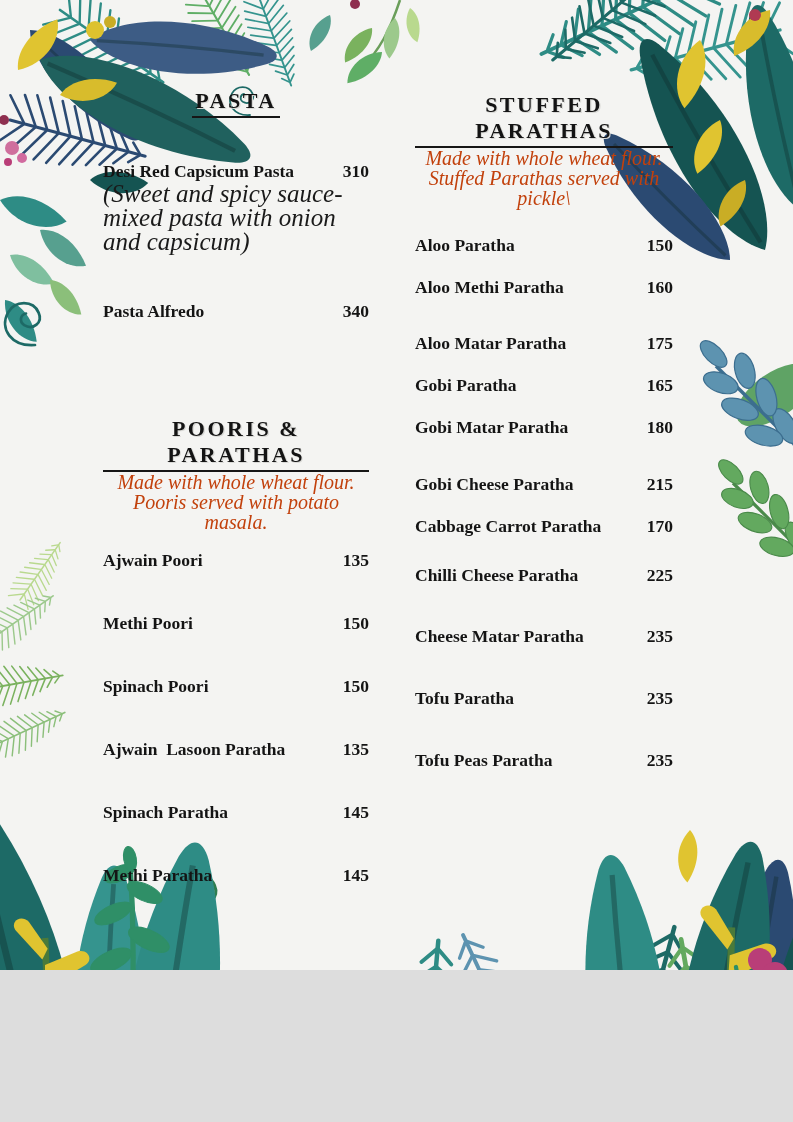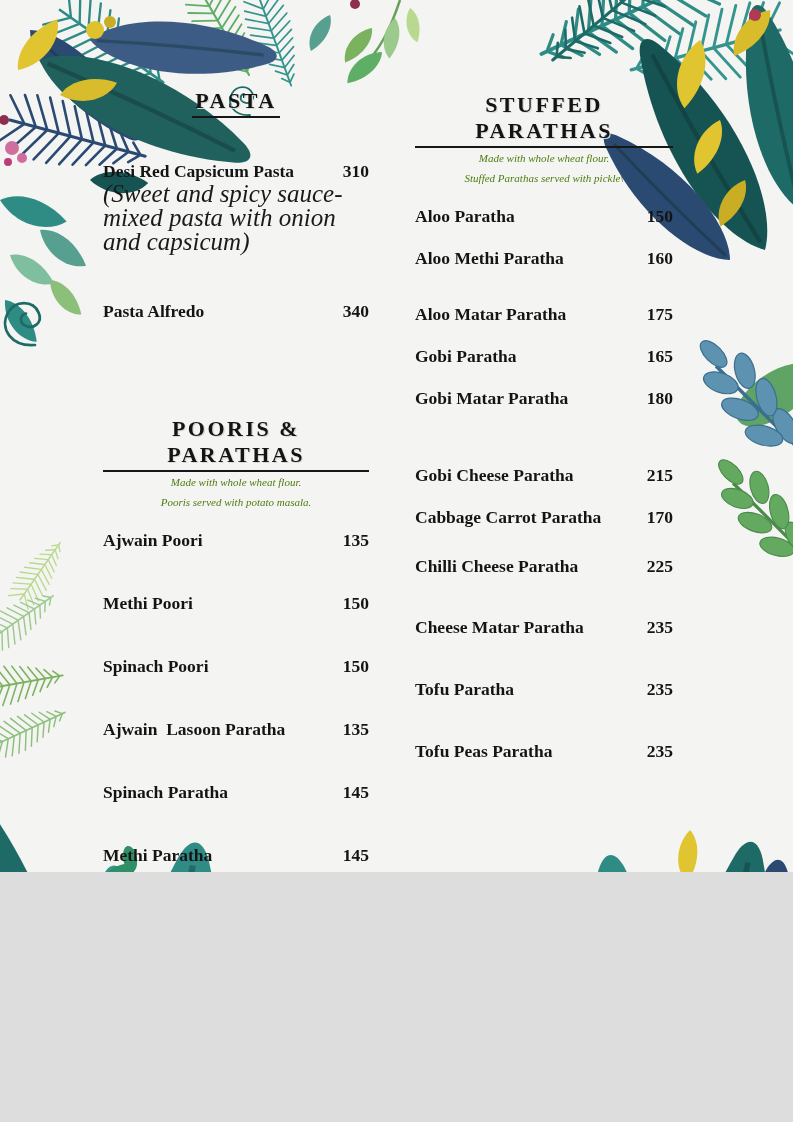--- a/index.html
+++ b/index.html
@@ -1,48 +1,48 @@
 <!DOCTYPE html>
 <html><head>
 <meta charset="utf-8">
 <style>
   html,body{margin:0;padding:0;background:#ddd;}
   .page{
-    position:relative;width:793px;height:872px;margin:0 auto;
+    position:relative;width:793px;height:970px;margin:0 auto;
     background:#f4f4f2;overflow:hidden;
     font-family:"Liberation Serif","DejaVu Serif",serif;color:#141414;
   }
   .deco{position:absolute;left:0;top:0;width:793px;height:1122px;pointer-events:none;z-index:0;}
   .col{position:absolute;top:0;z-index:2;}
   .col-left{left:103px;width:266px;}
   .col-right{left:415px;width:258px;}
   section{position:absolute;left:0;right:0;}
   .sec-pasta{top:88px;}
   .sec-pooris{top:416px;}
   .sec-stuffed{top:92px;}
   .sec-head{text-align:center;}
   .sec-title{
     display:inline-block;font-weight:bold;font-size:22px;letter-spacing:2.5px;
     border-bottom:2.5px solid #161616;padding:0 3px 2px;line-height:26px;
     text-shadow:1.2px 1.2px 0 #d9d9d6;
   }
-  .sec-sub{font-style:italic;font-size:11px;line-height:20px;color:#4d7c0f;}
+  .sec-sub{font-style:italic;font-size:20px;line-height:20px;color:#c2410c;}
   .sec-pasta .sec-head{margin-bottom:42px;}
   .sec-pooris .sec-head{margin-bottom:17px;}
-  .sec-stuffed .sec-head{margin-bottom:17px;}
+  .sec-stuffed .sec-head{margin-bottom:26px;}
   .row{display:flex;justify-content:space-between;align-items:baseline;
        font-weight:bold;font-size:17.5px;line-height:22px;}
   .nm{white-space:pre-wrap;}
   .pr{font-weight:bold;}
   .desc{font-style:italic;font-size:25px;line-height:24px;color:#1a1a1a;}
   .sec-pasta .desc{margin-bottom:46px;}
   .sec-pooris .row{margin-bottom:41px;}
   .sec-stuffed .row{margin-bottom:20px;}
   .sec-stuffed .row:nth-child(2){margin-bottom:34px;justify-content:space-between;}
-  .sec-stuffed .row:nth-child(5){margin-bottom:55px;}
+  .sec-stuffed .row:nth-child(5){margin-bottom:35px;}
   .sec-stuffed .row:nth-child(7){margin-bottom:27px;}
   .sec-stuffed .row:nth-child(8){margin-bottom:39px;}
   .sec-stuffed .row:nth-child(n+9){margin-bottom:40px;}
   .footer{
     position:absolute;left:0;right:0;top:1046px;text-align:center;z-index:3;
     font-family:"Liberation Sans","DejaVu Sans",sans-serif;
     font-weight:bold;font-size:17.5px;color:#101010;
   }
 </style>
 </head>

